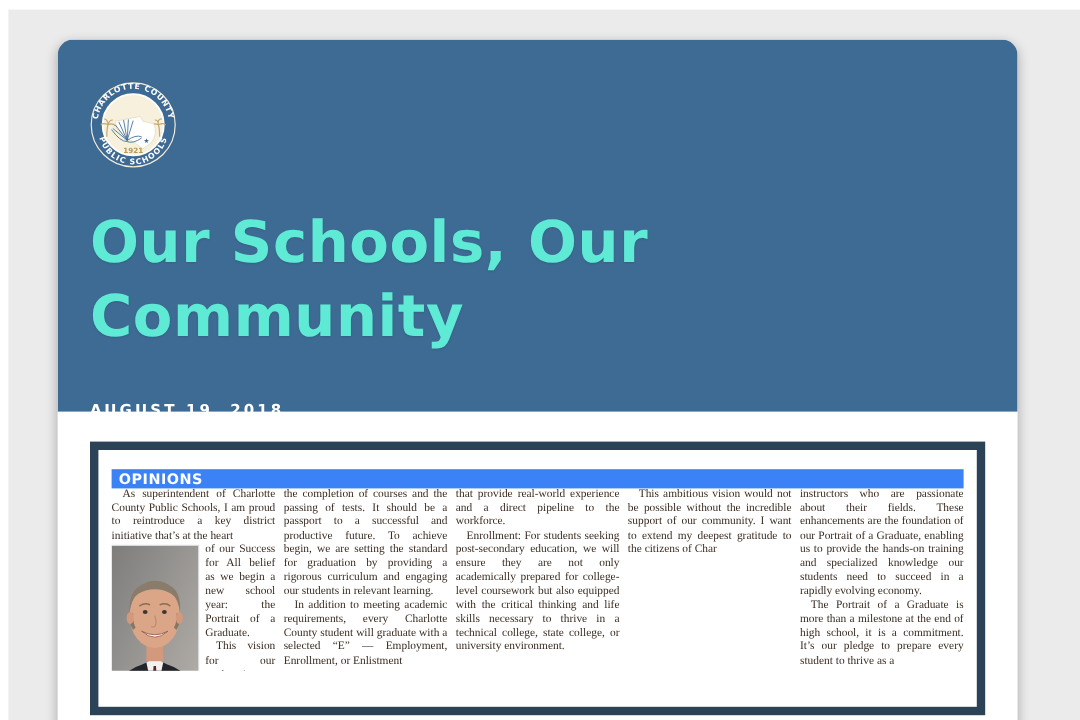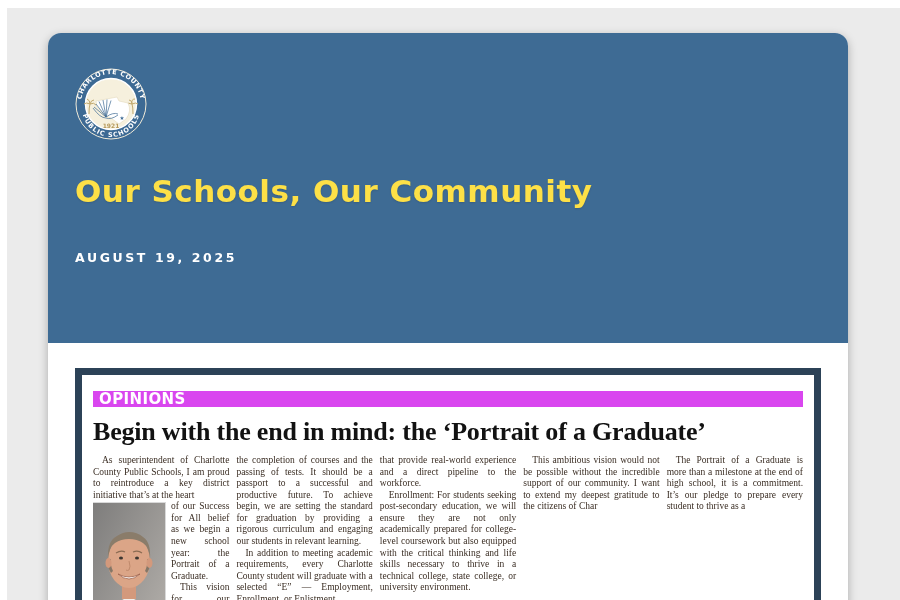--- a/index.html
+++ b/index.html
@@ -2,26 +2,26 @@
 <html><head>
 <meta charset="utf-8">
 <style>
   html,body{width:900px;height:600px;margin:0;padding:0;overflow:hidden;background:#ffffff;
     font-family:"DejaVu Sans","Liberation Sans",sans-serif;}
   .backdrop{position:absolute;left:7px;top:8px;right:0;bottom:0;background:#ebebeb;}
   .card{position:absolute;left:48px;top:33px;width:800px;height:720px;background:#ffffff;
     border-radius:13px;box-shadow:0 3px 10px rgba(0,0,0,0.28);overflow:hidden;}
   .card-header{background:#3e6b94;height:310px;padding:0 27px;box-sizing:border-box;}
   .logo{padding-top:35px;width:72px;height:72px;}
-  .page-title{color:#fde047;font-size:31px;font-weight:800;line-height:1.29;margin:28px 0 0 0;
+  .page-title{color:#5eead4;font-size:48px;font-weight:800;line-height:1.29;margin:28px 0 0 0;
     max-width:560px;letter-spacing:0.5px;text-shadow:0 1px 2px rgba(0,0,0,0.12);}
   .page-date{color:#ffffff;font-size:12.5px;font-weight:700;letter-spacing:2.6px;margin-top:38px;}
   .card-body{padding:25px 27px;}
   .clipping{border:7px solid #2c4257;background:#ffffff;padding:16px 11px 30px 11px;}
-  .opinions-bar{background:#d946ef;color:#ffffff;font-size:15px;font-weight:700;
+  .opinions-bar{background:#3b82f6;color:#ffffff;font-size:12px;font-weight:700;
     letter-spacing:0.4px;padding:2px 0 2px 6px;line-height:12px;}
   .headline{font-family:"Liberation Serif","DejaVu Serif",serif;font-weight:700;color:#121212;
     font-size:26px;margin:10px 0 8px 0;white-space:nowrap;letter-spacing:-0.2px;}
   .np-columns{display:flex;gap:7px;height:152px;overflow:hidden;}
   .np-col{flex:1 1 0;font-family:"Liberation Serif","DejaVu Serif",serif;font-size:9.5px;
     line-height:1.22;color:#3a2d23;text-align:justify;}
   .np-p{margin:0;}
   .np-p.ind{text-indent:9px;}
   .photo-float{float:left;width:72px;height:150px;margin:2px 6px 1px 0;display:block;
     box-shadow:0 0 0 1px #d9d9d9;}
@@ -60,27 +60,26 @@
           <path d="M31,49 L19,39 M31,49 L21,36 M31,49 L24,33.5 M31,49 L28,32 M31,49 L32,31.5 M31,49 L36,32.5"></path>
           <path d="M31,49 Q38,44 43,46"></path>
           <path d="M18,40 Q25,50 31,50 Q36,52 43,47"></path>
         </g>
         <text x="44.5" y="51.5" font-size="5.5" fill="#3d6a94">★</text>
       </g>
       <text x="36" y="59.5" font-size="6" font-weight="bold" fill="#b5985a" text-anchor="middle">1921</text>
     </svg>
 
     <h1 class="page-title">Our Schools, Our Community</h1>
-    <div class="page-date">AUGUST 19, 2025</div>
+    <div class="page-date">AUGUST 19, 2018</div>
   </div>
 
   <div class="card-body">
     <figure class="clipping" style="margin:0">
       <div class="opinions-bar">OPINIONS</div>
-      <div class="headline">Begin with the end in mind: the ‘Portrait of a Graduate’</div>
       <div class="np-columns">
           <div class="np-col">
             <p class="np-p ind">As superintendent of Charlotte County Public Schools, I am proud to reintroduce a key district initiative that’s at the heart</p>
   <svg class="photo-float" viewBox="0 0 72 150" preserveAspectRatio="none">
     <defs>
       <linearGradient id="pbg" x1="0" y1="0" x2="1" y2="1">
         <stop offset="0" stop-color="#7e7d7c"></stop>
         <stop offset="1" stop-color="#b7b3ae"></stop>
       </linearGradient>
     </defs>
@@ -116,18 +115,19 @@
             <p class="np-p ind">In addition to meeting academic requirements, every Charlotte County student will graduate with a selected “E” — Employment, Enrollment, or Enlistment</p>
           </div>
           <div class="np-col">
             <p class="np-p">that provide real-world experience and a direct pipeline to the workforce.</p>
             <p class="np-p ind">Enrollment: For students seeking post-secondary education, we will ensure they are not only academically prepared for college-level coursework but also equipped with the critical thinking and life skills necessary to thrive in a technical college, state college, or university environment.</p>
           </div>
           <div class="np-col">
             <p class="np-p ind">This ambitious vision would not be possible without the incredible support of our community. I want to extend my deepest gratitude to the citizens of Char</p>
           </div>
           <div class="np-col">
+            <p class="np-p">instructors who are passionate about their fields. These enhancements are the foundation of our Portrait of a Graduate, enabling us to provide the hands-on training and specialized knowledge our students need to succeed in a rapidly evolving economy.</p>
             <p class="np-p ind">The Portrait of a Graduate is more than a milestone at the end of high school, it is a commitment. It’s our pledge to prepare every student to thrive as a</p>
           </div>
         </div>
     </figure>
   </div>
 </div>
 
 </body></html>

